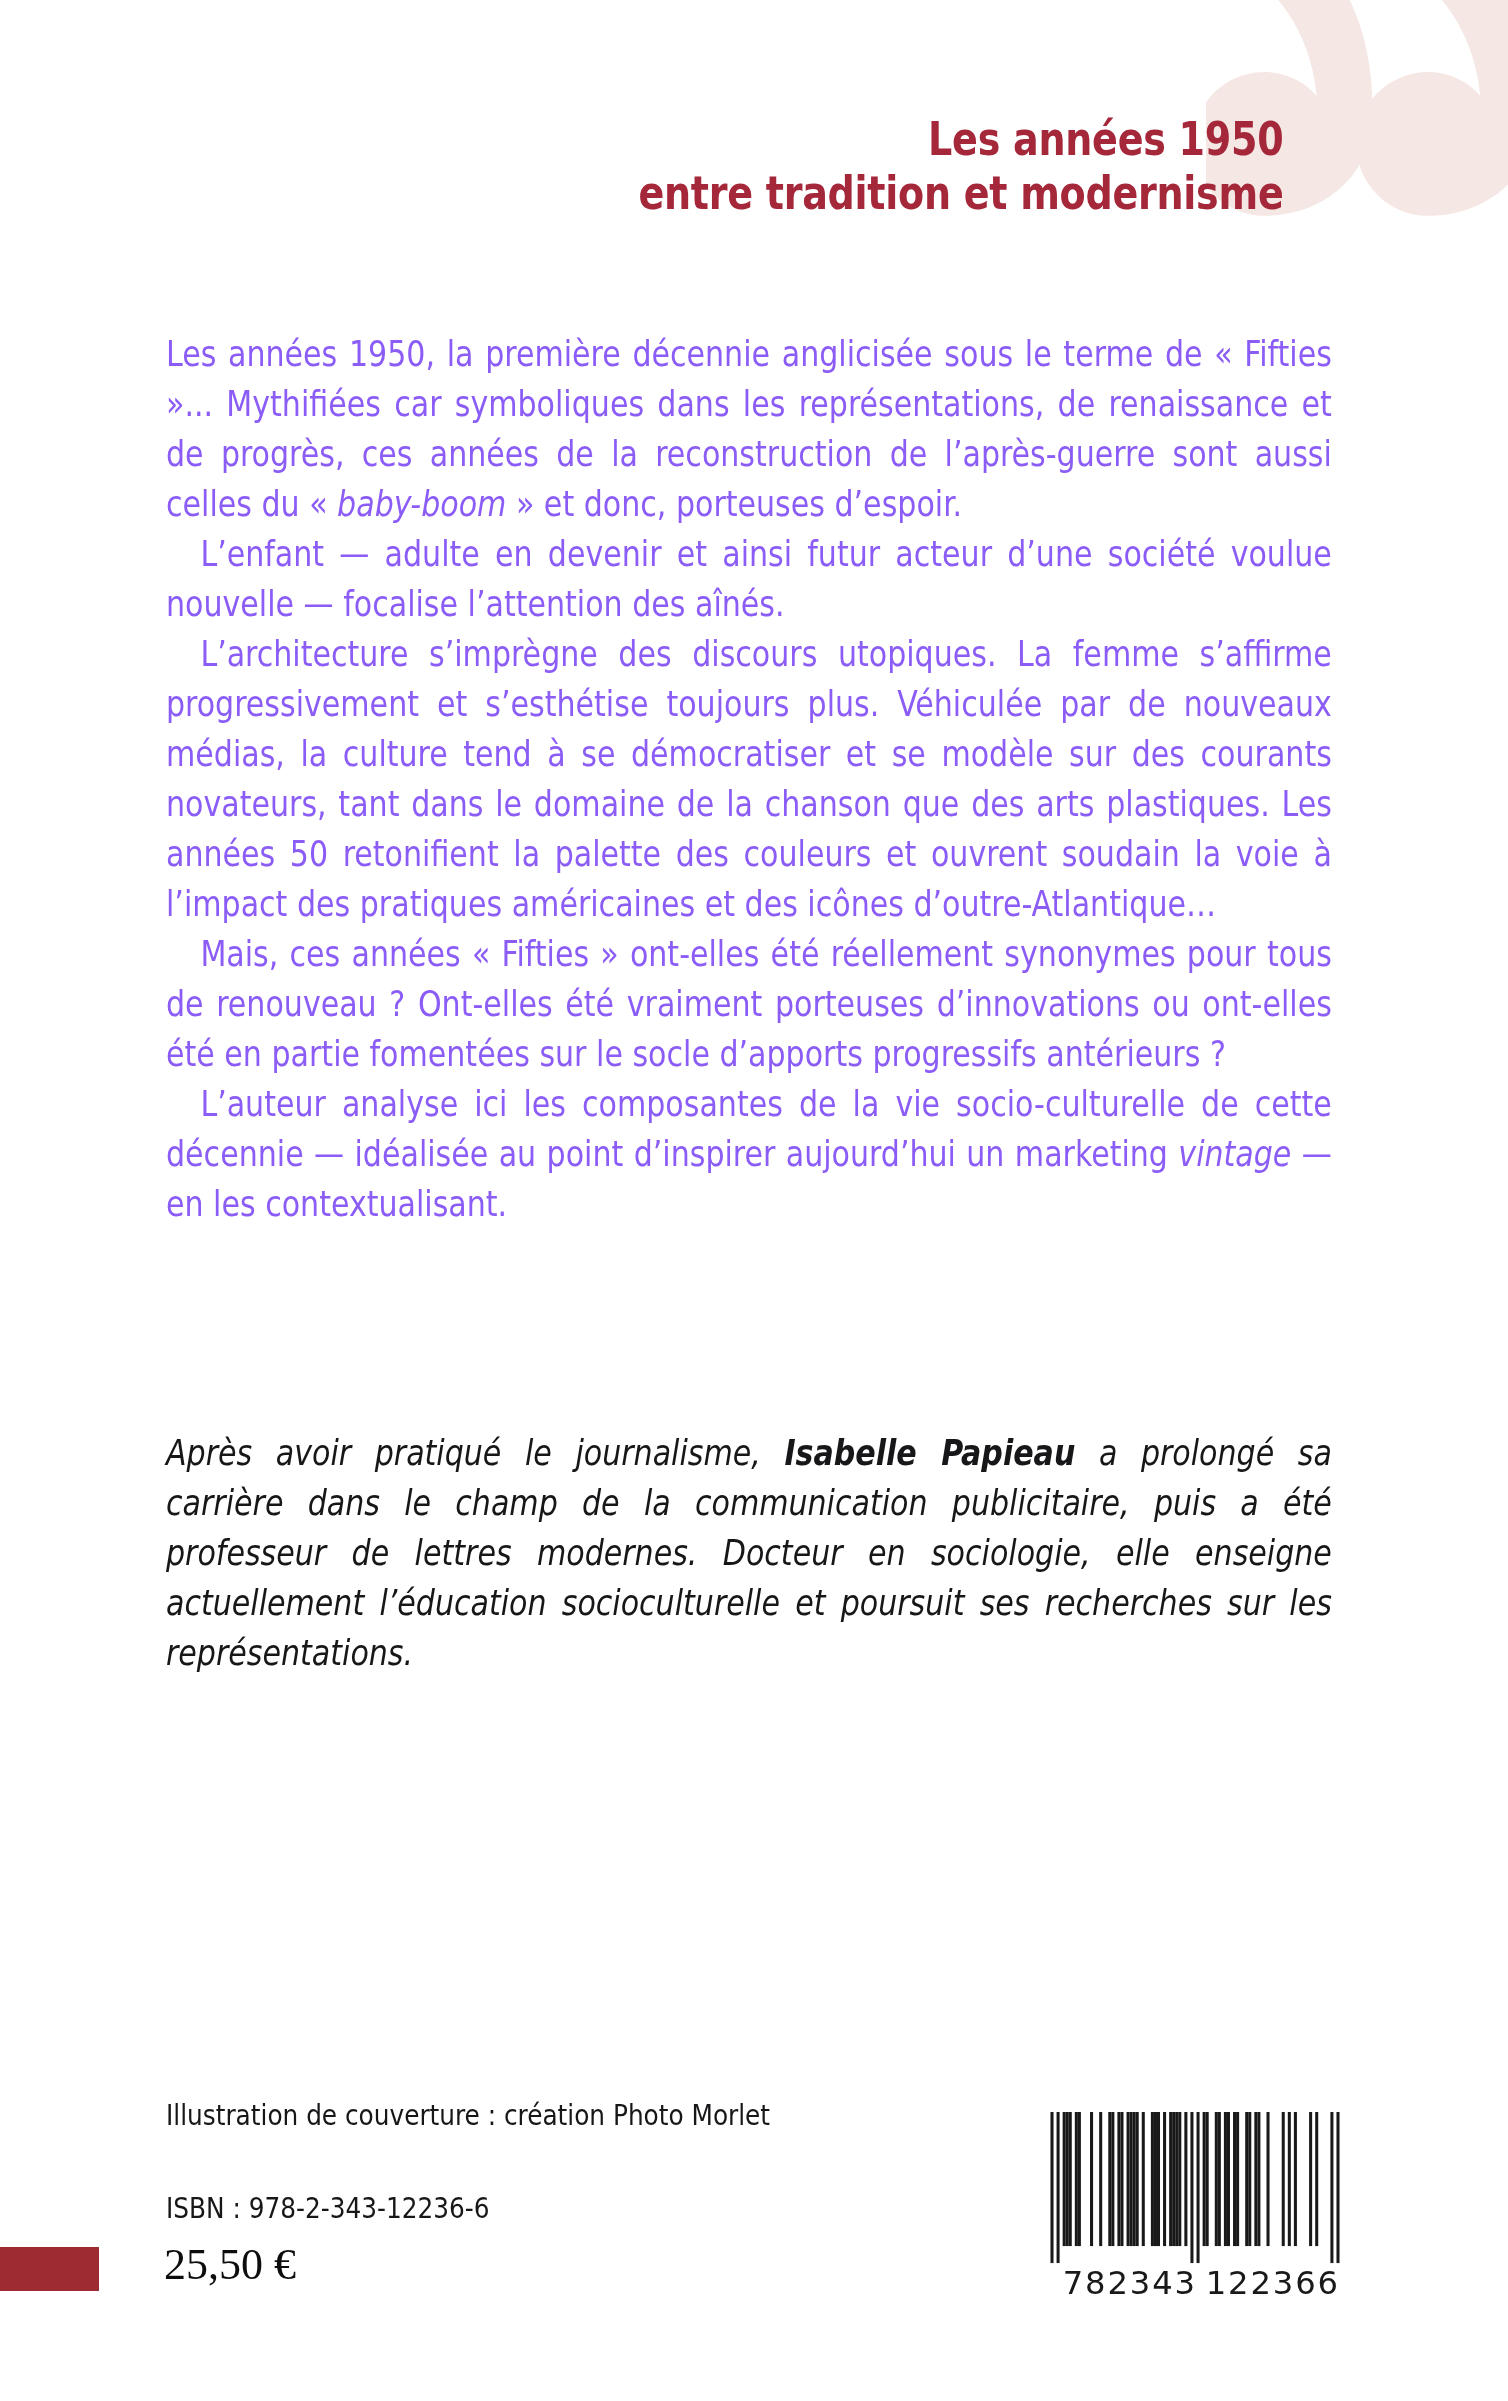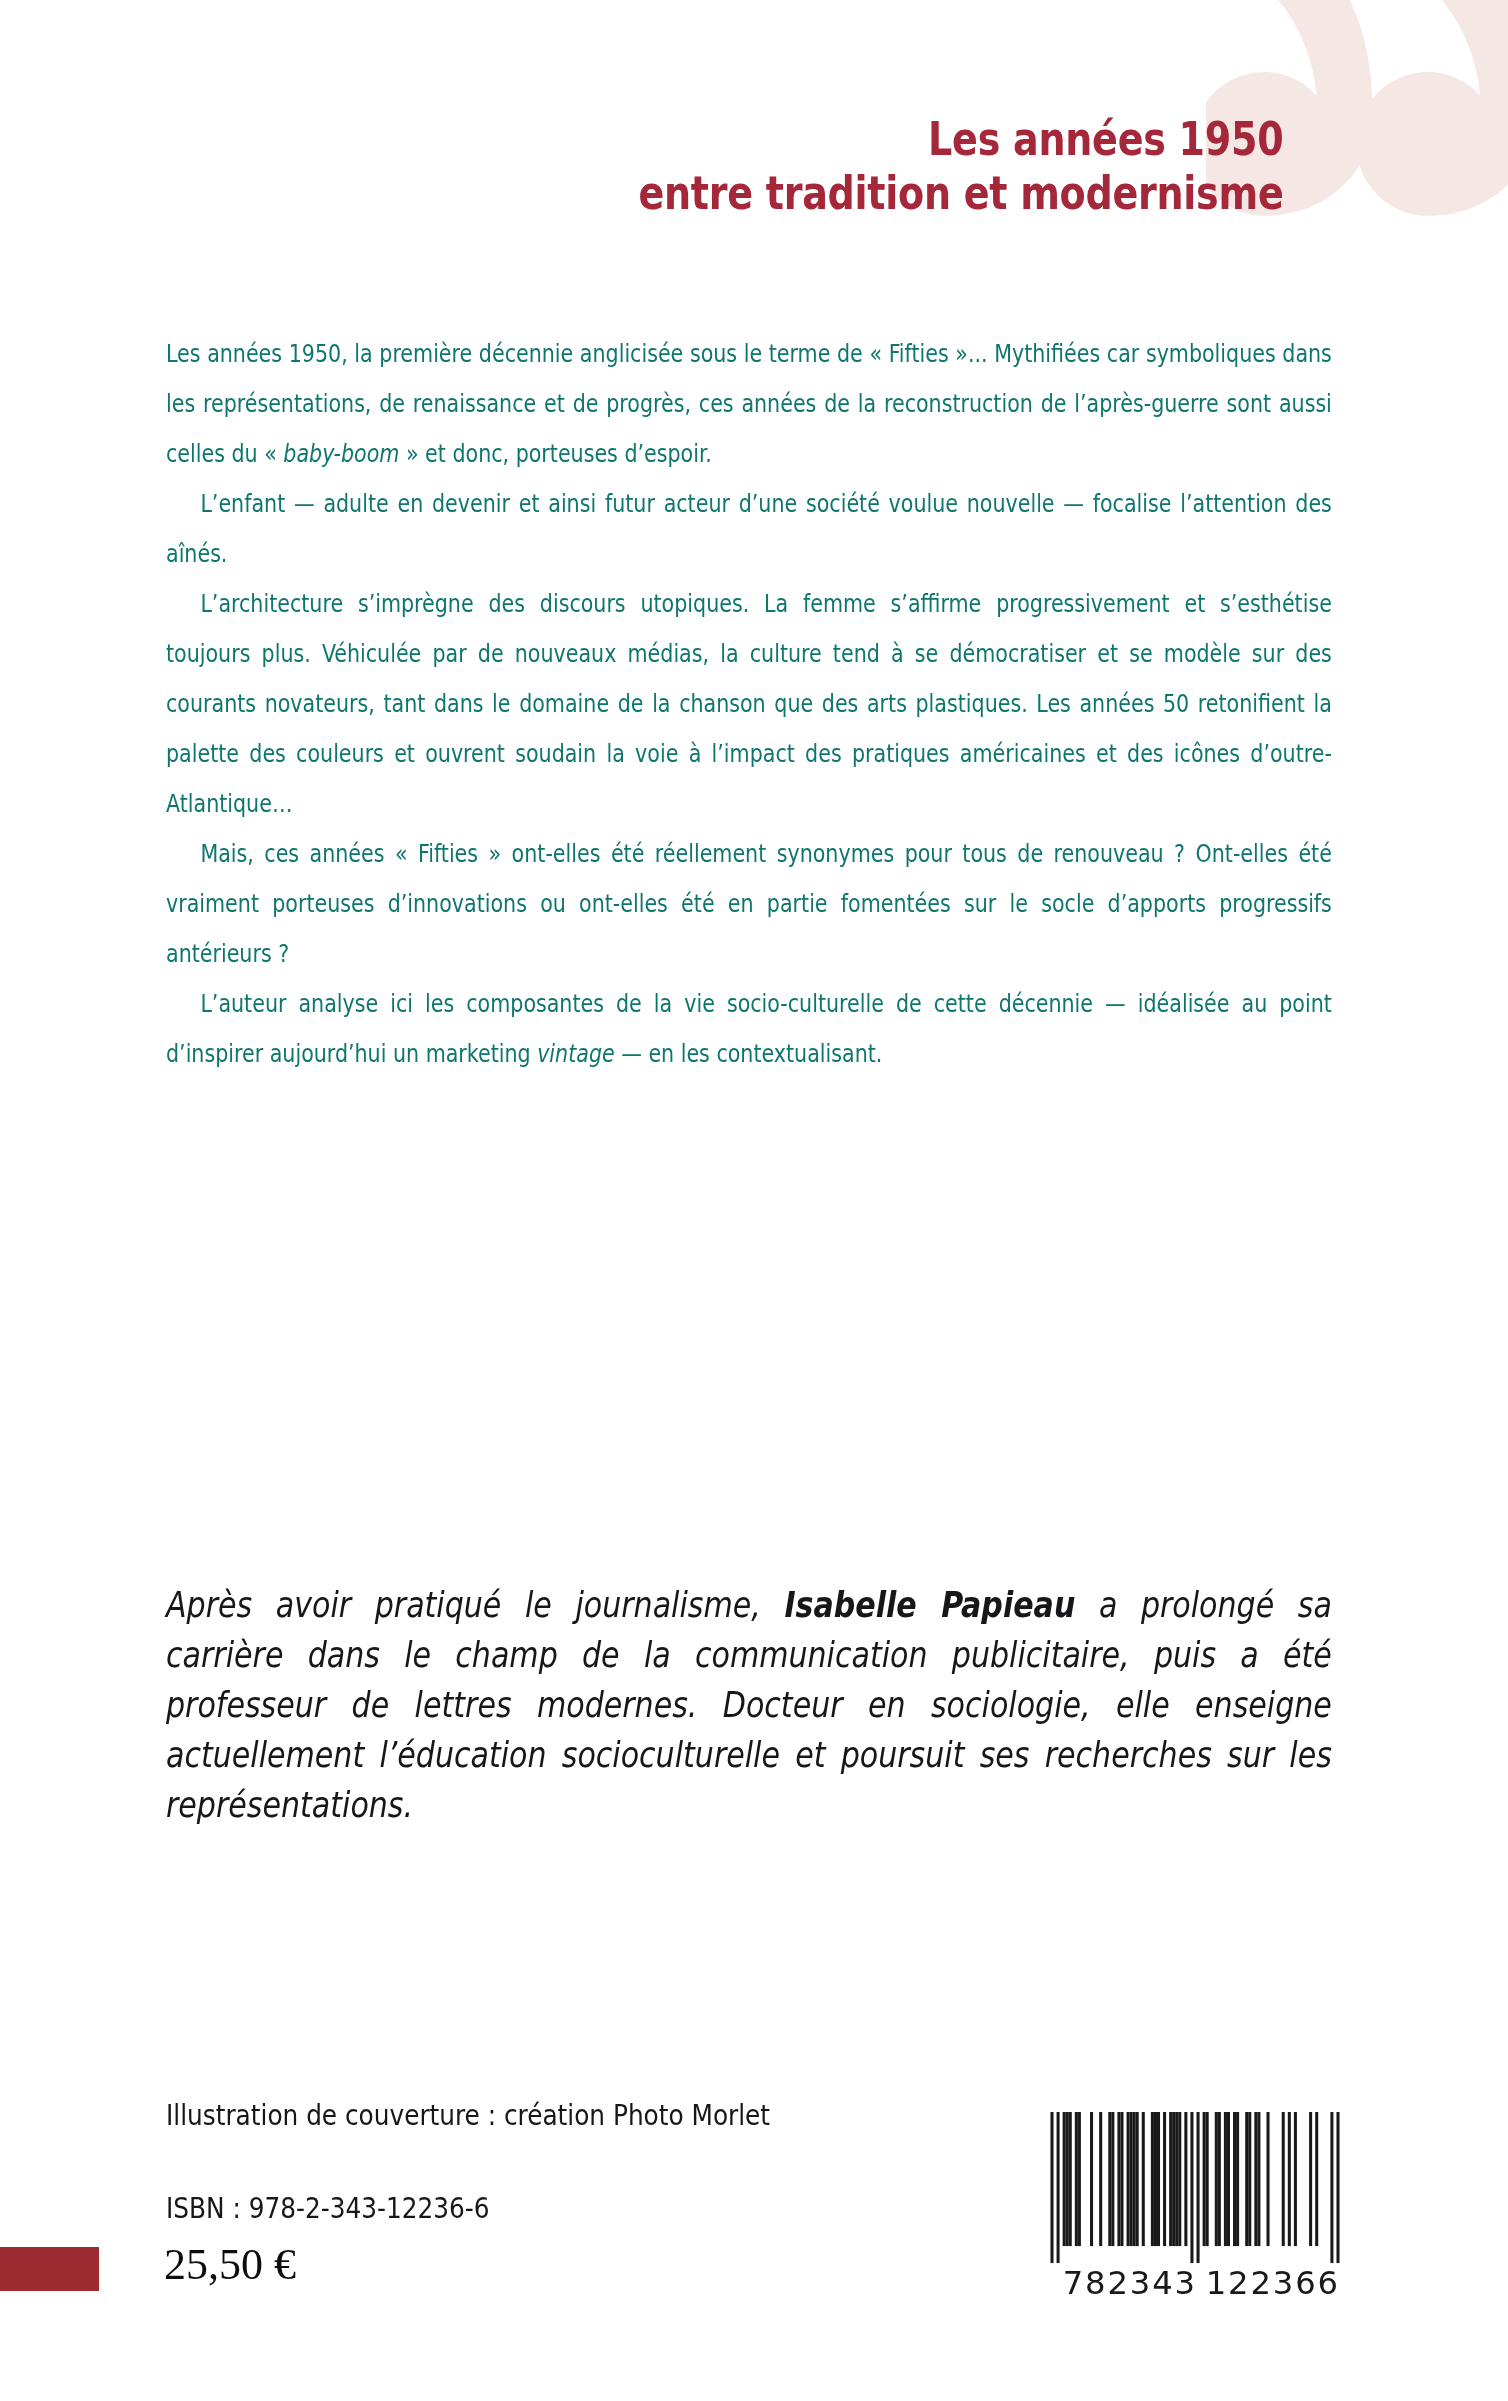--- a/index.html
+++ b/index.html
@@ -47,42 +47,42 @@
     transform-origin: center;
     white-space: nowrap;
   }
 
   
   #body-copy {
     position: absolute;
     top: 329px;
     left: 166px;
     width: 1166px;
-    color: #0f766e;
-    font-family: "DejaVu Sans Condensed", "Liberation Sans Narrow", "Liberation Sans", sans-serif;
-    font-size: 24px;
+    color: #8b5cf6;
+    font-family: "DejaVu Sans Condensed", "Liberation Sans Narrow", "Liberation Sans", sans-serif;
+    font-size: 35px;
     line-height: 50px;
     text-align: justify;
     text-justify: inter-word;
   }
   #body-copy p {
     margin: 0;
     transform: scaleX(0.955);
     transform-origin: left top;
     width: 104.7%;
   }
   #body-copy p.indent {
     text-indent: 36px;
   }
   #body-copy i { font-style: italic; }
 
   
   #bio-copy {
     position: absolute;
-    top: 1580px;
+    top: 1428px;
     left: 166px;
     width: 1166px;
     color: #17171a;
     font-family: "DejaVu Sans Condensed", "Liberation Sans Narrow", "Liberation Sans", sans-serif;
     font-style: italic;
     font-size: 35px;
     line-height: 50px;
     text-align: justify;
     text-justify: inter-word;
   }

